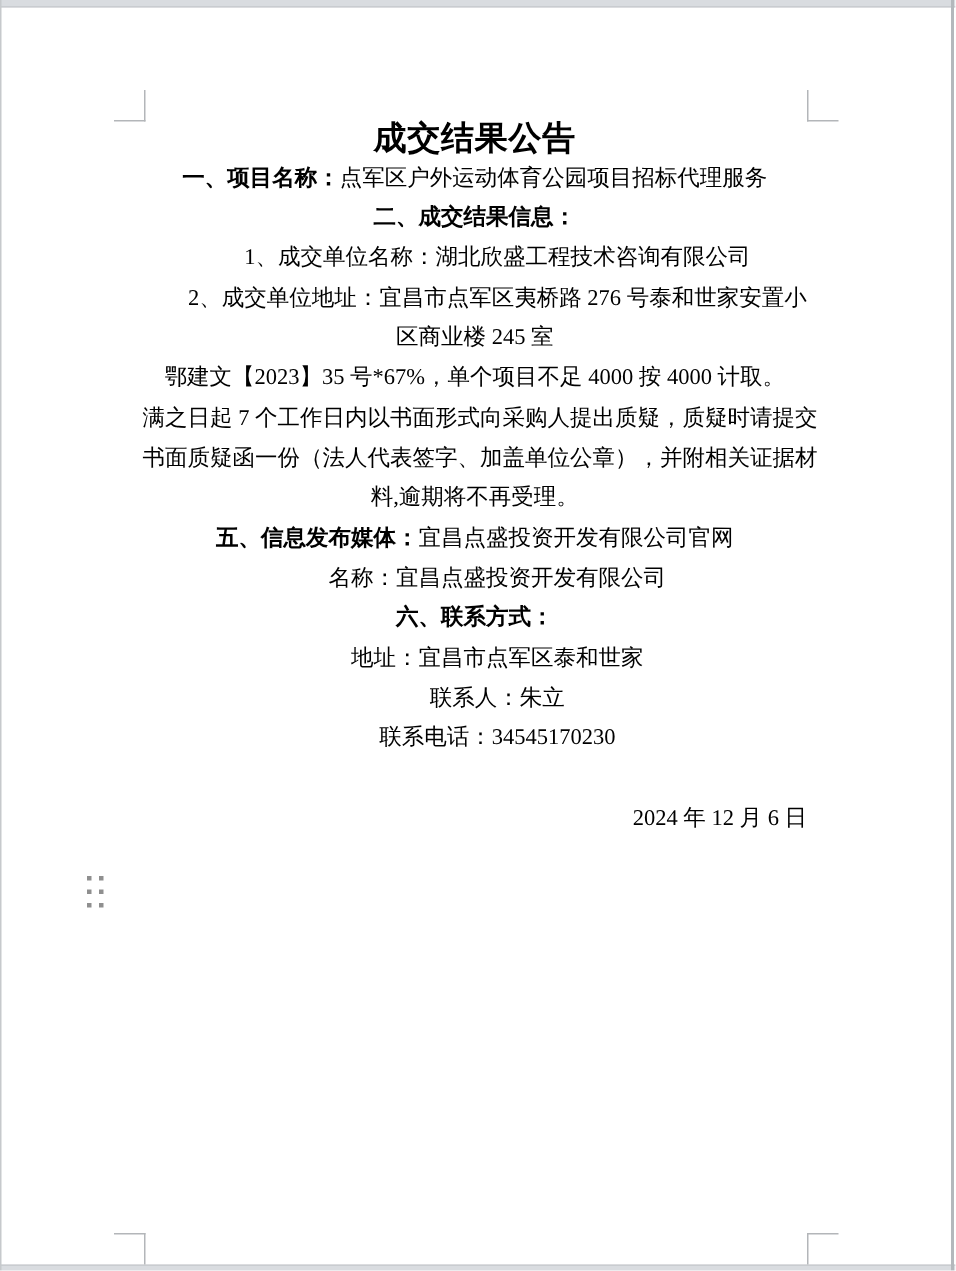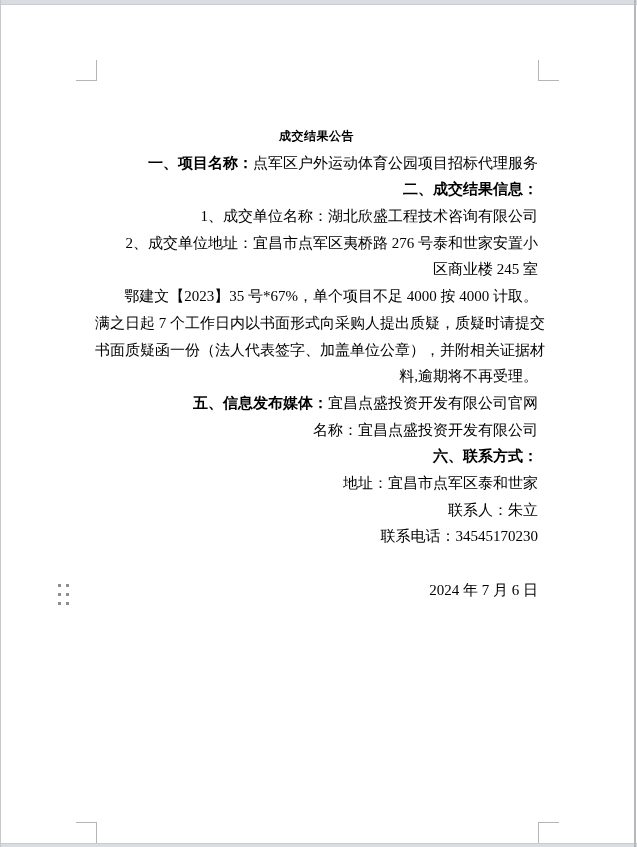--- a/index.html
+++ b/index.html
@@ -35,26 +35,26 @@
   .crop-bl { left: 76px;  top: 822px; border-right: 1px solid #b3b6b9; border-top: 1px solid #b3b6b9; }
   .crop-br { left: 538px; top: 822px; border-left: 1px solid #b3b6b9;  border-top: 1px solid #b3b6b9; }
   
   .text-area {
     position: absolute; left: 95px; top: 79px; width: 443px;
     font-size: 15px;
   }
   .line {
     height: 26.7px; line-height: 26.7px;
     white-space: nowrap;
-    text-align: right;
+    text-align: center;
   }
   .line.center { text-align: center; }
   .line.right  { text-align: right; }
   .line.indent { padding-left: 30px; }
-  .line.title-line { font-size: 12px; letter-spacing: 0.5px; margin-top: 44px; }
+  .line.title-line { font-size: 22px; letter-spacing: 0.5px; }
   .seg-b { font-weight: bold; }
   
   .drag-handle {
     position: absolute; left: 58px; top: 584px;
     width: 12px; height: 21px;
   }
   .drag-handle .dot {
     position: absolute; width: 3px; height: 3px; background: #8f8f8f;
   }
   .dot.d1 { left: 0px; top: 0px; }  .dot.d2 { left: 8px; top: 0px; }
@@ -94,14 +94,14 @@
     <div class="line"><span>满之日起 7 个工作日内以书面形式向采购人提出质疑，质疑时请提交</span></div>
     <div class="line"><span>书面质疑函一份（法人代表签字、加盖单位公章），并附相关证据材</span></div>
     <div class="line"><span>料,逾期将不再受理。</span></div>
     <div class="line"><span class="seg-b">五、信息发布媒体：</span><span>宜昌点盛投资开发有限公司官网</span></div>
     <div class="line indent"><span>名称：宜昌点盛投资开发有限公司</span></div>
     <div class="line"><span class="seg-b">六、联系方式：</span></div>
     <div class="line indent"><span>地址：宜昌市点军区泰和世家</span></div>
     <div class="line indent"><span>联系人：朱立</span></div>
     <div class="line indent"><span>联系电话：34545170230</span></div>
     <div class="line"></div>
-    <div class="line right"><span>2024 年 7 月 6 日</span></div>
+    <div class="line right"><span>2024 年 12 月 6 日</span></div>
   </div>
 
 </body></html>

